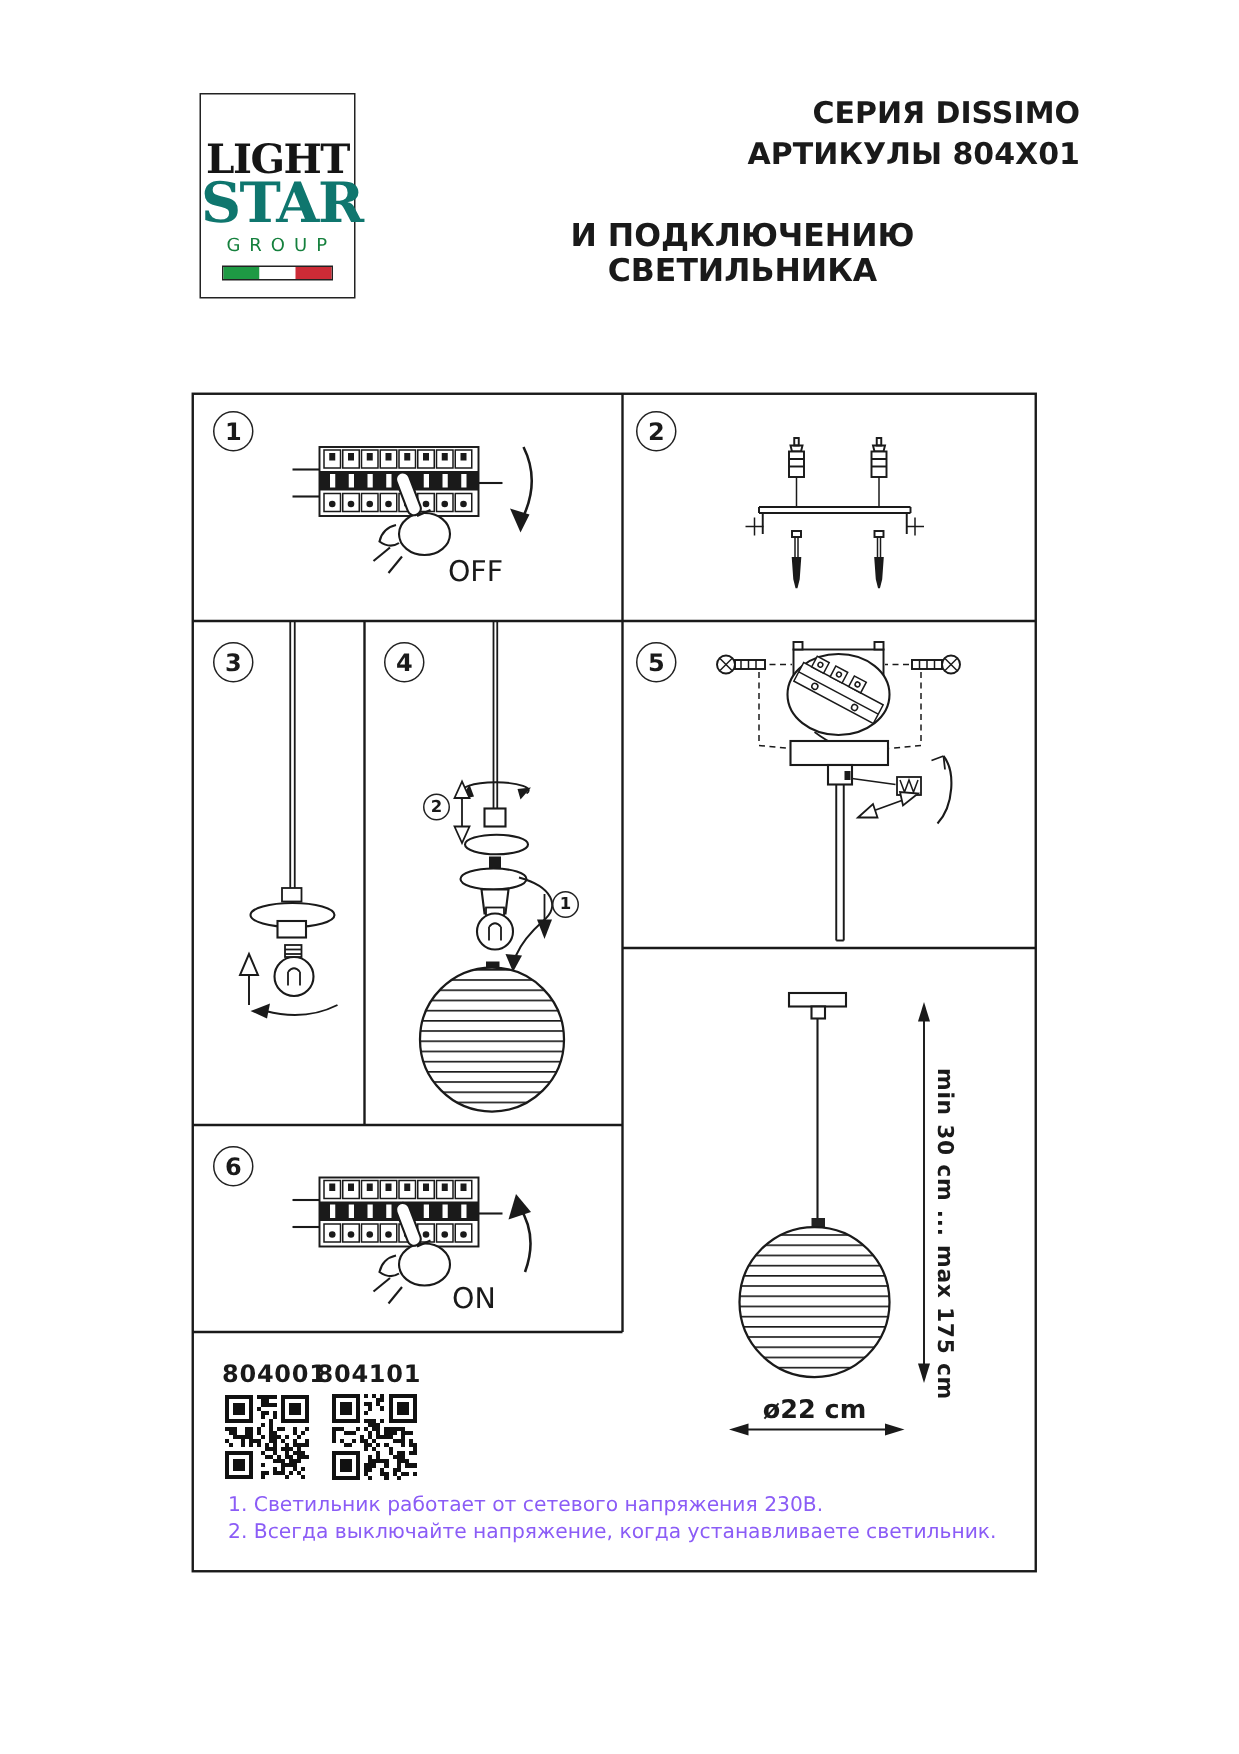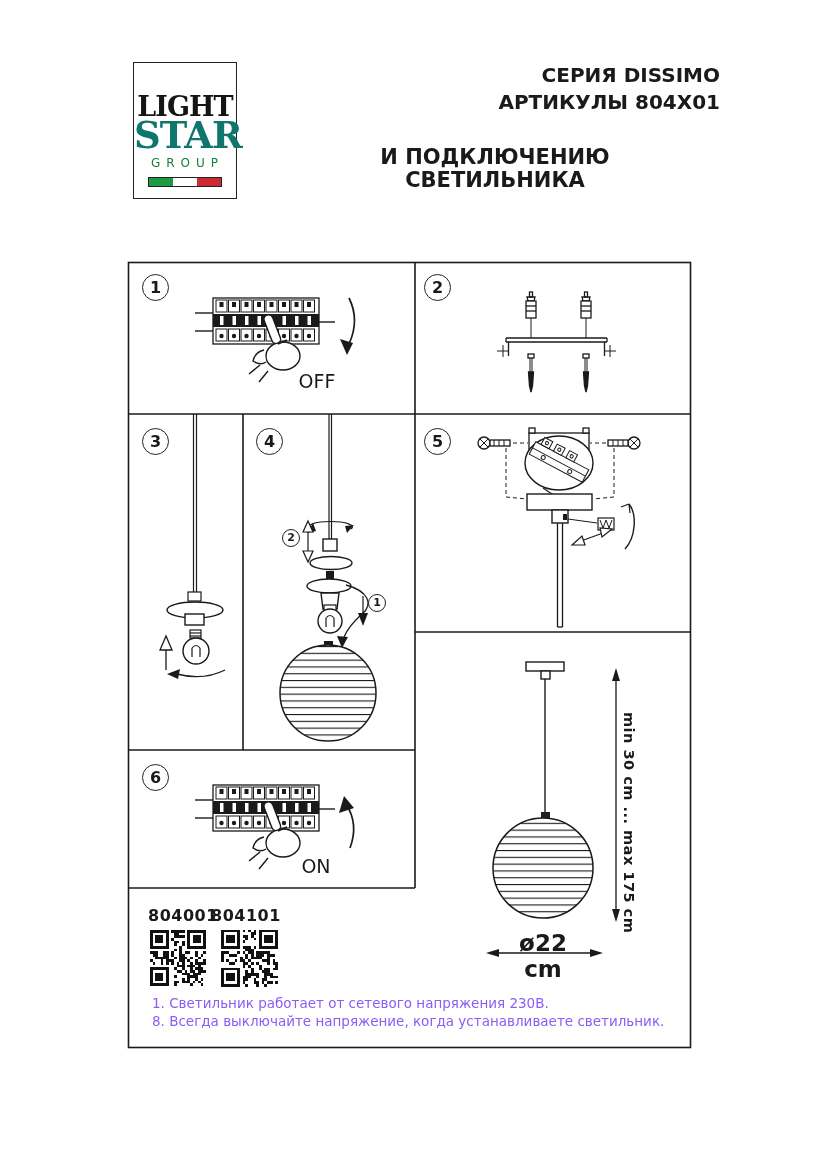--- a/index.html
+++ b/index.html
@@ -24,21 +24,21 @@
   
   .stepc{width:27px;height:27px;border:1.6px solid #222;border-radius:50%;
          background:#fff;text-align:center;line-height:25px;font-size:16px;
          font-weight:bold;box-sizing:border-box;}
   .minic{width:18px;height:18px;border:1.4px solid #222;border-radius:50%;
          background:#fff;text-align:center;line-height:16px;font-size:11px;
          font-weight:bold;box-sizing:border-box;}
   .onoff{font-weight:normal;font-size:19px;text-align:center;width:60px;}
   .dim-v{left:621px;top:712px;writing-mode:vertical-rl;font-weight:bold;font-size:14.5px;
          letter-spacing:.5px;}
-  .dim-h{left:503px;top:930px;width:80px;text-align:center;font-weight:bold;font-size:23px;}
+  .dim-h{left:503px;top:930px;width:80px;text-align:center;font-weight:bold;font-size:17px;}
   .code{width:60px;text-align:center;font-weight:bold;font-size:16px;letter-spacing:.5px;}
   .qr{background:#fff;}
   .notes{left:152px;top:994px;width:530px;font-size:13.5px;line-height:18px;color:#8b5cf6;}
 </style>
 </head>
 <body>
 
 <div class="page">
 
   <div class="abs logo-box">
@@ -615,16 +615,16 @@
         <rect x="14" y="0" width="7" height="7"></rect>
         <rect x="15" y="1" width="5" height="5" fill="#fff"></rect>
         <rect x="16" y="2" width="3" height="3"></rect>
         <rect x="0" y="14" width="7" height="7"></rect>
         <rect x="1" y="15" width="5" height="5" fill="#fff"></rect>
         <rect x="2" y="16" width="3" height="3"></rect>
       </svg></div>
 
   <div class="abs notes">
     <div>1. Светильник работает от сетевого напряжения 230В.</div>
-    <div>8. Всегда выключайте напряжение, когда устанавливаете светильник.</div>
+    <div>2. Всегда выключайте напряжение, когда устанавливаете светильник.</div>
   </div>
 
 </div>
 
 </body></html>

